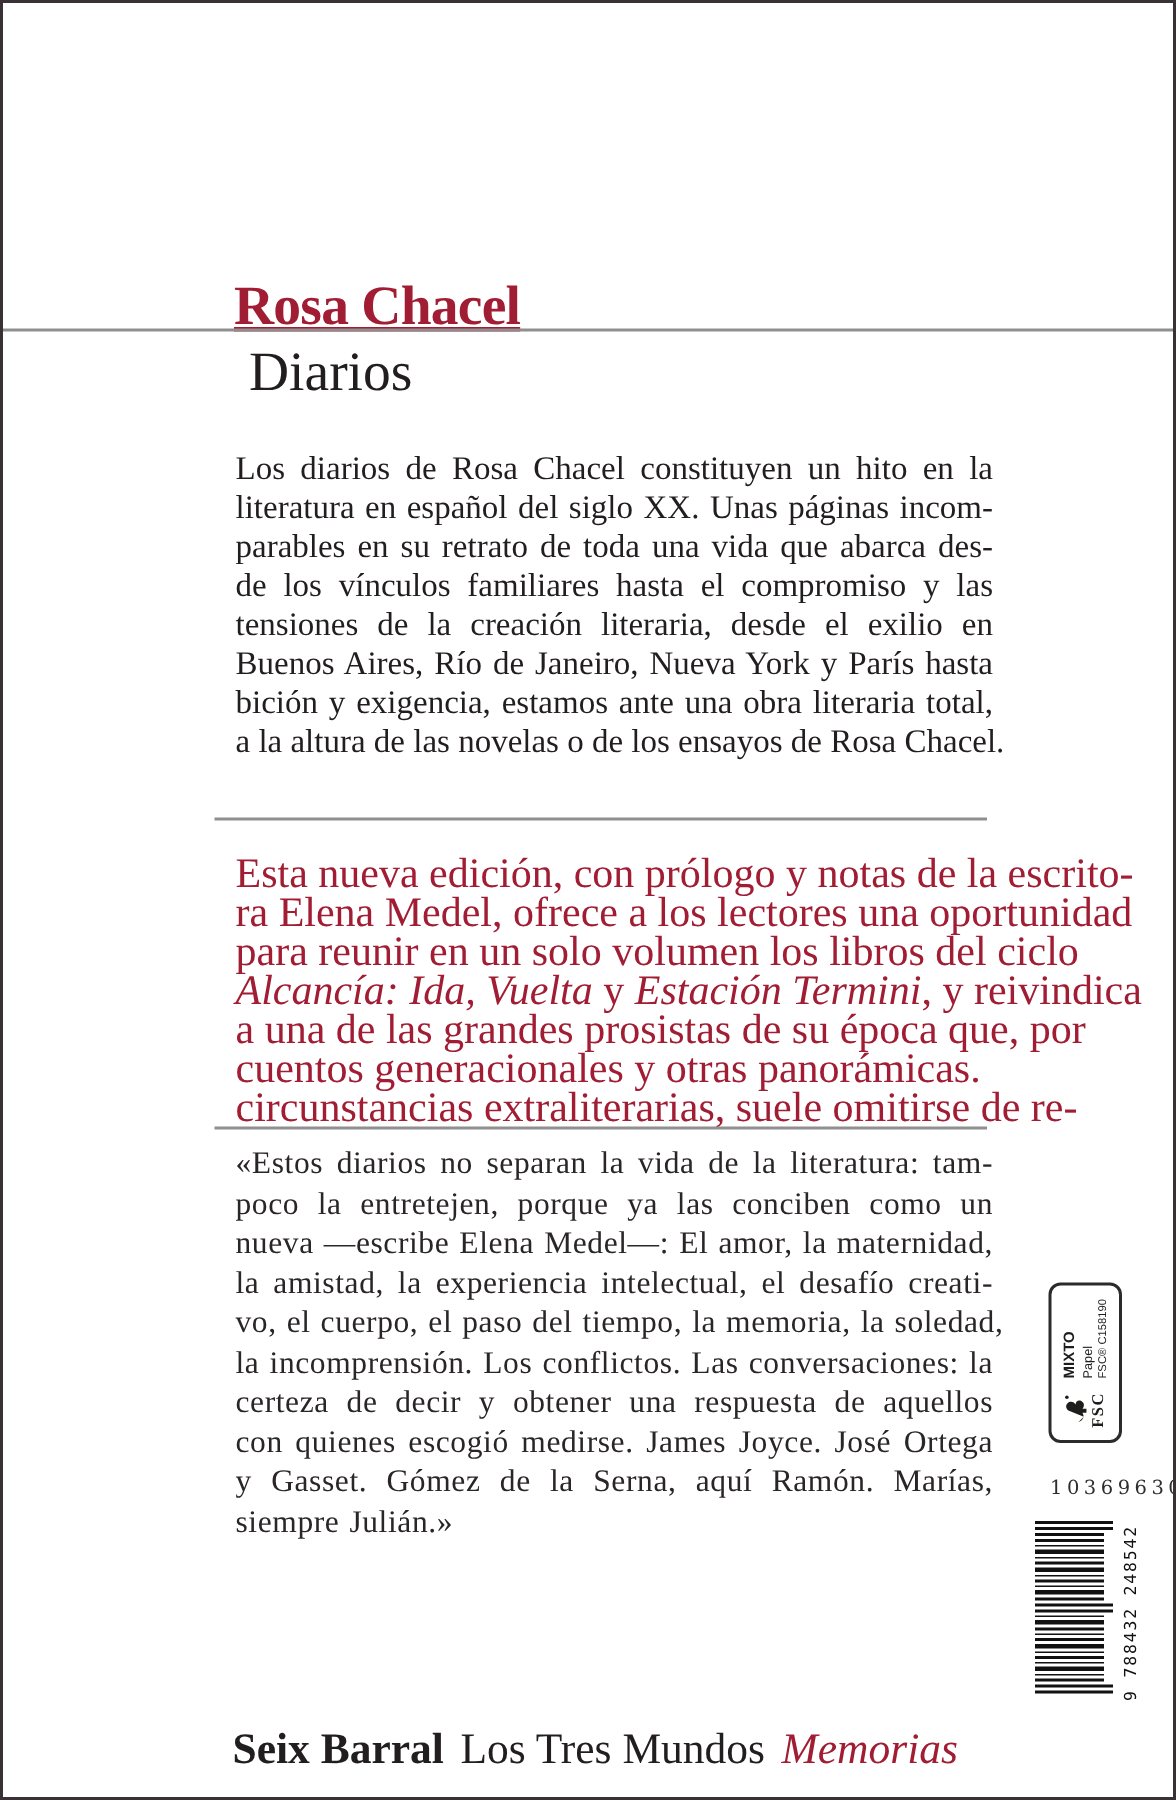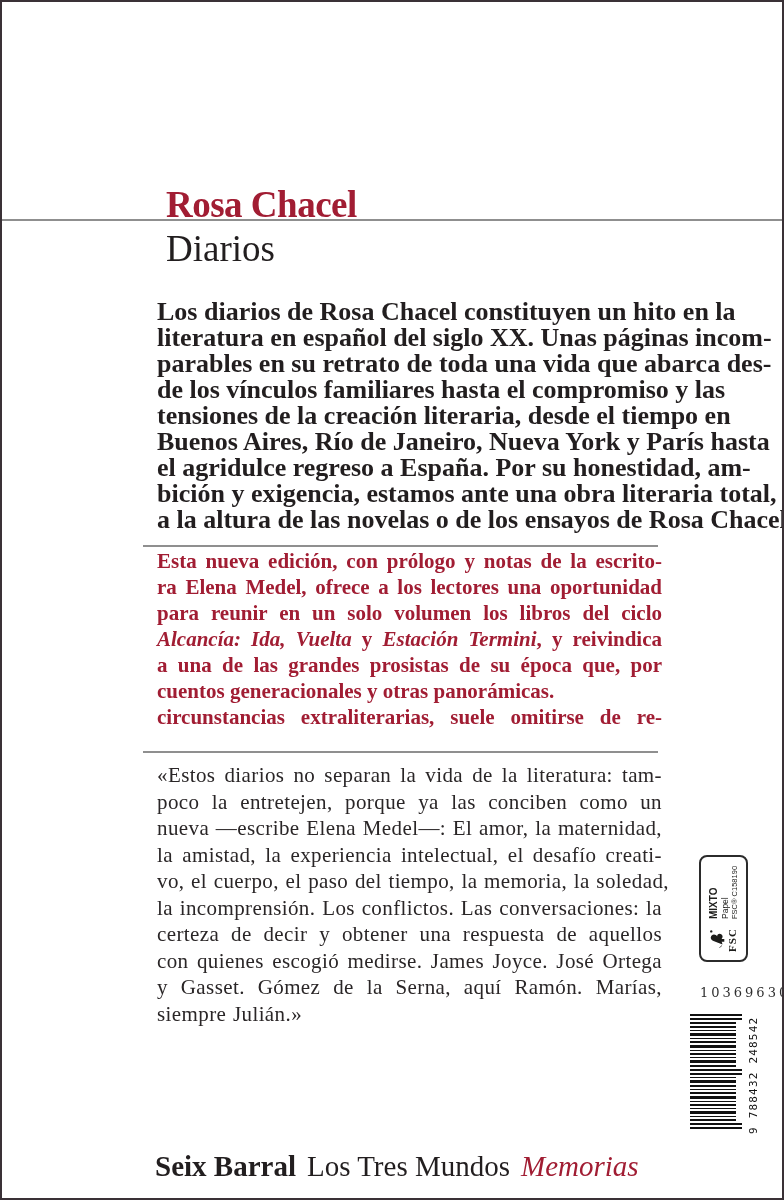--- a/index.html
+++ b/index.html
@@ -13,46 +13,47 @@
     width:784px;height:1200px;
     box-sizing:border-box;
     background:#fff;
     border:2px solid #3a3136;
     overflow:hidden;
     font-family:"Liberation Serif","DejaVu Serif",serif;
     color:var(--text-black);
   }
   
   .author{
-    position:absolute;left:164px;top:184px;
+    position:absolute;left:154px;top:184px;
     font-size:37px;font-weight:bold;line-height:1;
     color:var(--accent-red);
     letter-spacing:-0.5px;
+    text-decoration:underline;
   }
   .title-rule{
     position:absolute;left:0;top:217px;width:784px;height:2px;
     background:var(--rule-gray);
   }
   .book-title{
     position:absolute;left:164px;top:228px;
     font-size:37px;line-height:1;color:var(--text-black);
   }
   
   .para{position:absolute;left:155px;width:505px;}
   .jline{
     text-align:justify;text-align-last:justify;
     white-space:nowrap;
   }
   .jline.last{text-align-last:left;}
   .synopsis{
-    top:297px;font-size:26px;font-weight:bold;line-height:26px;
+    top:297px;font-size:22px;font-weight:normal;line-height:26px;
     color:var(--text-black);
   }
   .edition{
-    top:546px;font-size:21px;font-weight:bold;line-height:26px;
+    top:568px;font-size:28px;font-weight:normal;line-height:26px;
     color:var(--accent-red);
   }
   .quote{
     top:760px;font-size:21px;line-height:26.5px;
     letter-spacing:0.4px;word-spacing:1px;
     color:#2a2627;
   }
   .rule{
     position:absolute;left:141px;width:515px;height:2px;
     background:var(--rule-gray);
@@ -111,23 +112,22 @@
 
   <div class="author">Rosa Chacel</div>
   <div class="title-rule"></div>
   <div class="book-title">Diarios</div>
 
   <div class="para synopsis">
       <div class="jline">Los diarios de Rosa Chacel constituyen un hito en la</div>
       <div class="jline">literatura en español del siglo XX. Unas páginas incom-</div>
       <div class="jline">parables en su retrato de toda una vida que abarca des-</div>
       <div class="jline">de los vínculos familiares hasta el compromiso y las</div>
-      <div class="jline">tensiones de la creación literaria, desde el tiempo en</div>
+      <div class="jline">tensiones de la creación literaria, desde el exilio en</div>
       <div class="jline">Buenos Aires, Río de Janeiro, Nueva York y París hasta</div>
-      <div class="jline">el agridulce regreso a España. Por su honestidad, am-</div>
       <div class="jline">bición y exigencia, estamos ante una obra literaria total,</div>
       <div class="jline last">a la altura de las novelas o de los ensayos de Rosa Chacel.</div>
     </div>
 
   <div class="rule rule-1"></div>
 
   <div class="para edition">
       <div class="jline">Esta nueva edición, con prólogo y notas de la escrito-</div>
       <div class="jline">ra Elena Medel, ofrece a los lectores una oportunidad</div>
       <div class="jline">para reunir en un solo volumen los libros del ciclo</div>

